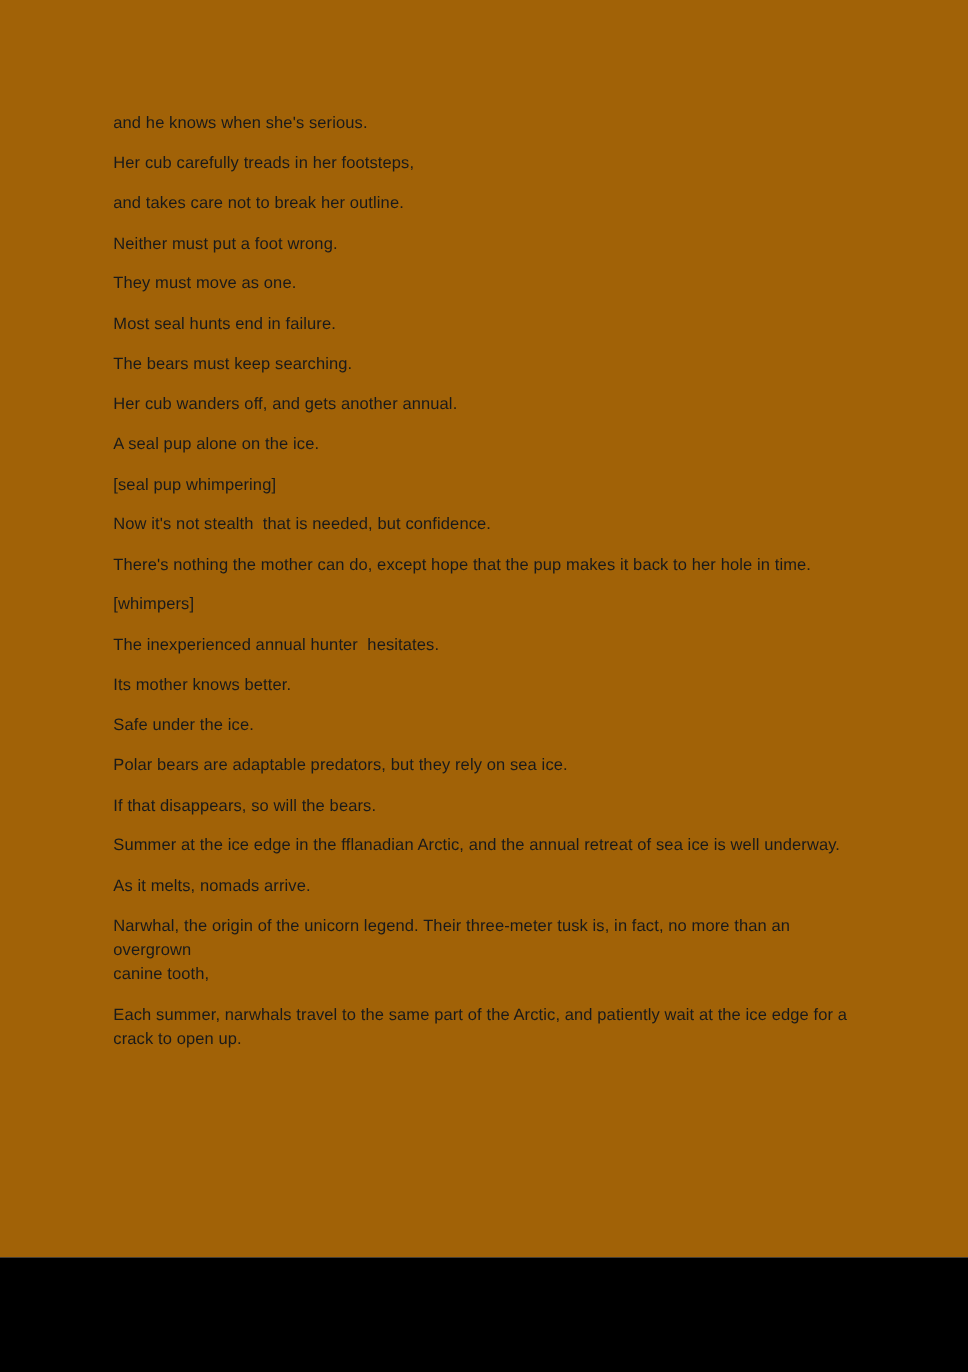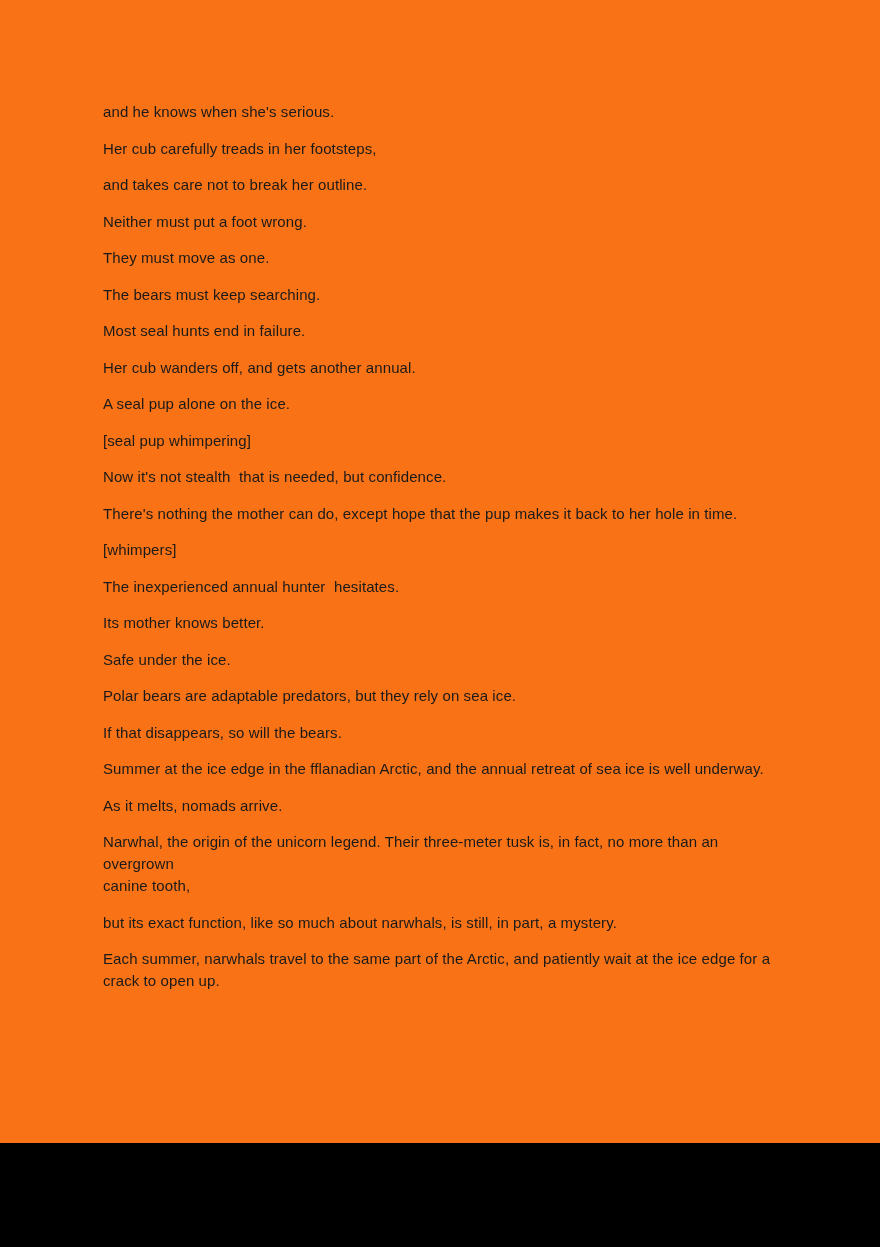--- a/index.html
+++ b/index.html
@@ -13,21 +13,21 @@
     font-family: "Liberation Sans", "DejaVu Sans", sans-serif;
     overflow: hidden;
     position: relative;
   }
   .page {
     position: absolute;
     top: 0;
     left: 0;
     width: 880px;
     height: 1143px;
-    background: #f97316;
+    background: #a16207;
   }
   .transcript {
     position: absolute;
     top: 101px;
     left: 103px;
     width: 690px;
     color: #1a1a1a;
     font-size: 15px;
     line-height: 22px;
   }
@@ -48,36 +48,35 @@
 </head>
 <body>
 
 <div class="page">
   <div class="transcript">
     <p>and he knows when she's serious.</p>
     <p>Her cub carefully treads in her footsteps,</p>
     <p>and takes care not to break her outline.</p>
     <p>Neither must put a foot wrong.</p>
     <p>They must move as one.</p>
+    <p>Most seal hunts end in failure.</p>
     <p>The bears must keep searching.</p>
-    <p>Most seal hunts end in failure.</p>
     <p>Her cub wanders off, and gets another annual.</p>
     <p>A seal pup alone on the ice.</p>
     <p>[seal pup whimpering]</p>
     <p>Now it's not stealth  that is needed, but confidence.</p>
     <p>There's nothing the mother can do, except hope that the pup makes it back to her hole in time.</p>
     <p>[whimpers]</p>
     <p>The inexperienced annual hunter  hesitates.</p>
     <p>Its mother knows better.</p>
     <p>Safe under the ice.</p>
     <p>Polar bears are adaptable predators, but they rely on sea ice.</p>
     <p>If that disappears, so will the bears.</p>
     <p>Summer at the ice edge in the fflanadian Arctic, and the annual retreat of sea ice is well underway.</p>
     <p>As it melts, nomads arrive.</p>
     <p>Narwhal, the origin of the unicorn legend. Their three-meter tusk is, in fact, no more than an overgrown
 canine tooth,</p>
-    <p>but its exact function, like so much about narwhals, is still, in part, a mystery.</p>
     <p>Each summer, narwhals travel to the same part of the Arctic, and patiently wait at the ice edge for a
 crack to open up.</p>
   </div>
 </div>
 
 <div class="bottom-bar"></div>
 
 </body></html>

